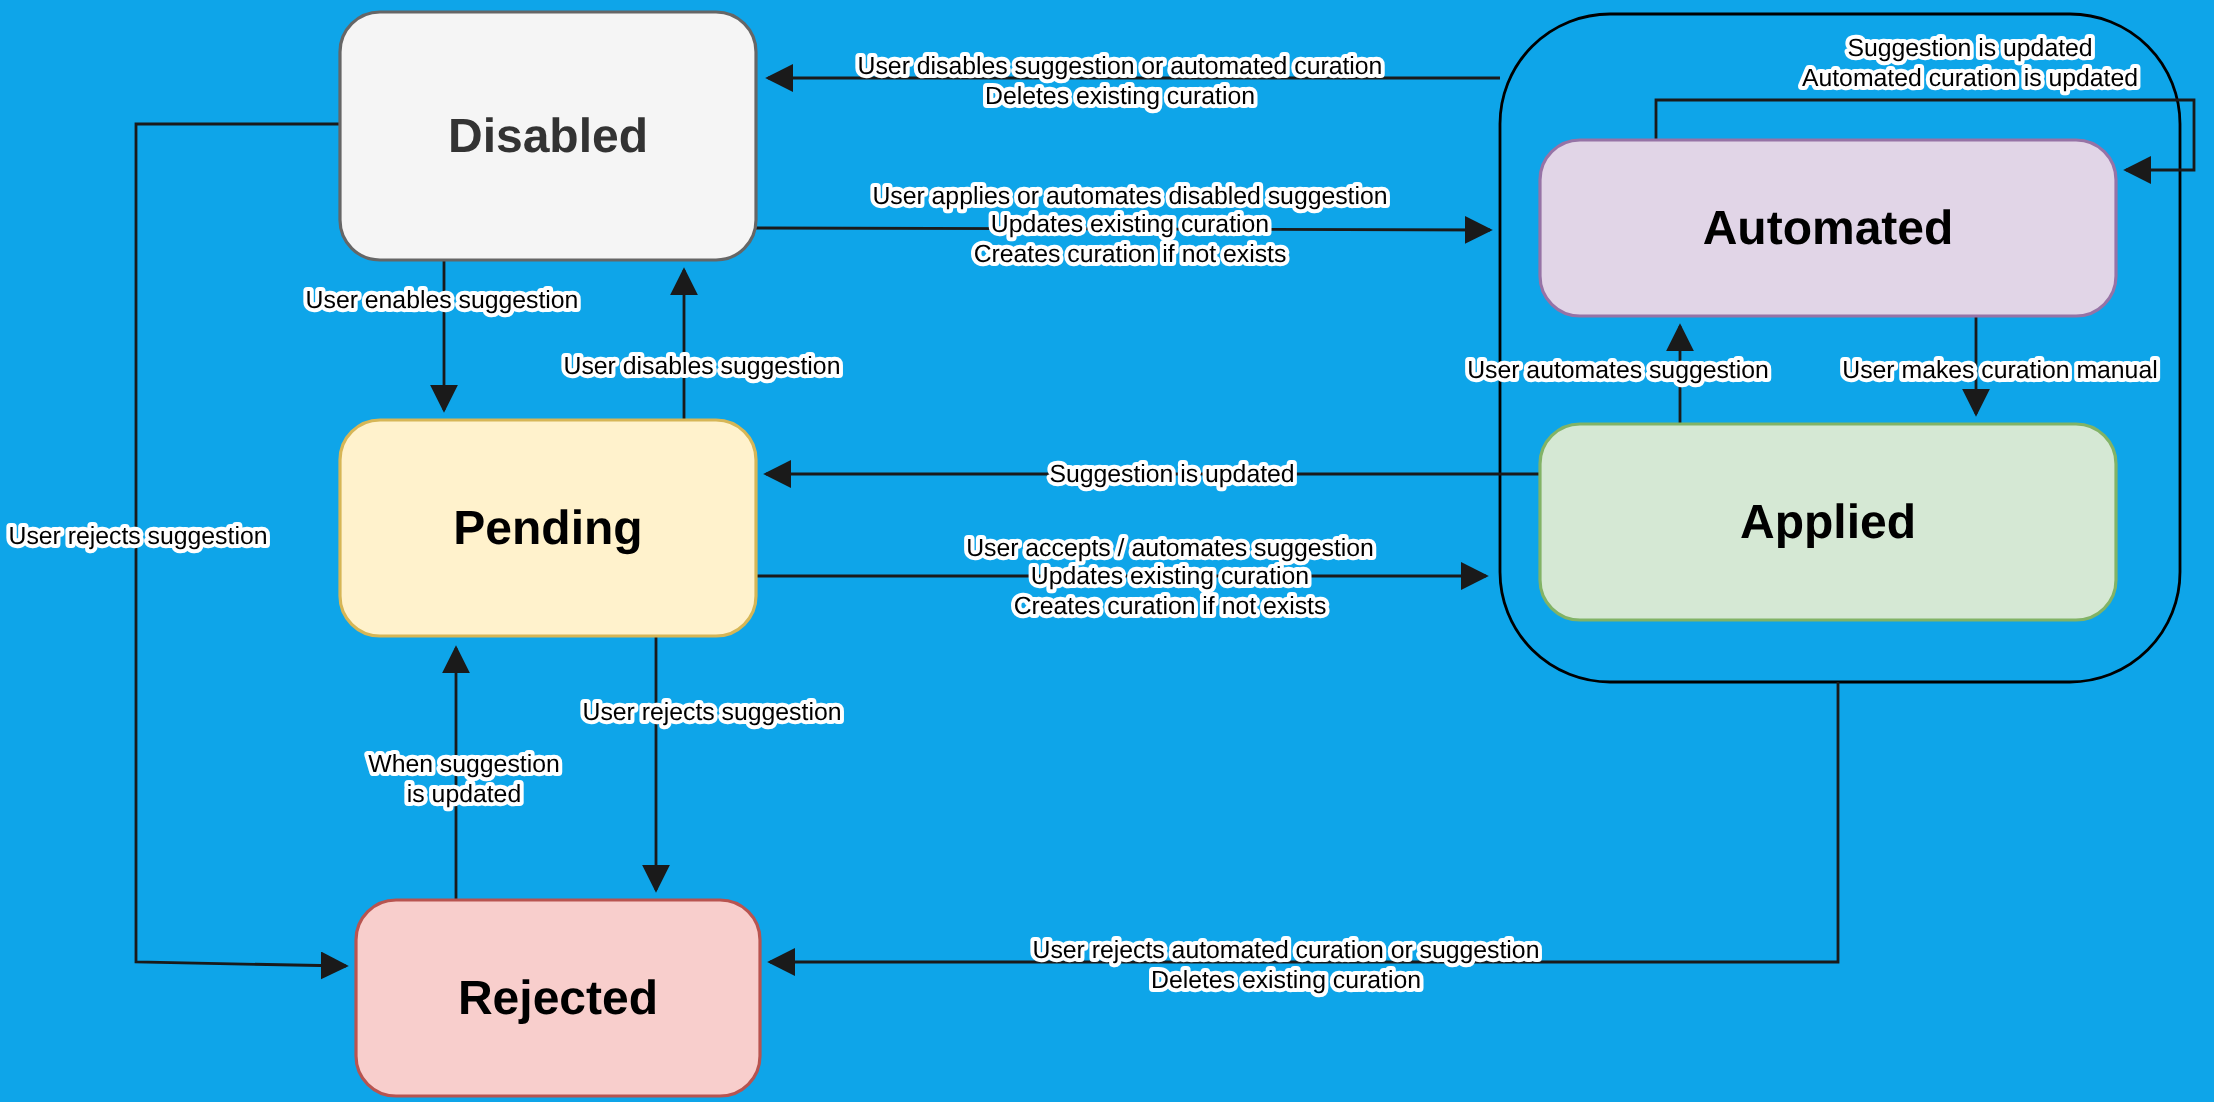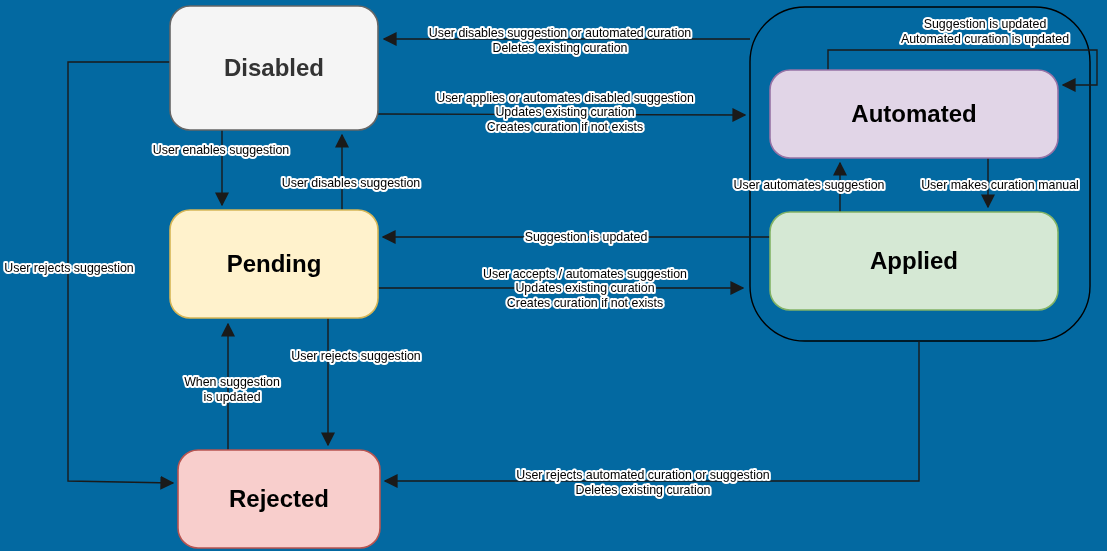--- a/index.html
+++ b/index.html
@@ -1,16 +1,16 @@
 <!DOCTYPE html>
 <html><head>
 <meta charset="utf-8">
 <style>
   html, body { margin: 0; padding: 0; background: #ffffff; }
-  .canvas-wrap { position: relative; width: 1107px; height: 551px; background: #0369a1; overflow: hidden; }
+  .canvas-wrap { position: relative; width: 1107px; height: 551px; background: #0ea5e9; overflow: hidden; }
   svg { display: block; font-family: "Liberation Sans", "DejaVu Sans", sans-serif; }
   .node-rect { stroke-width: 1.6; }
   .group-rect { fill: none; stroke: #000000; stroke-width: 1.4; }
   .edge { fill: none; stroke: #1a1a1a; stroke-width: 1.4; }
   .node-label {
     font-size: 24px;
     font-weight: bold;
     text-anchor: middle;
   }
   .edge-label {

